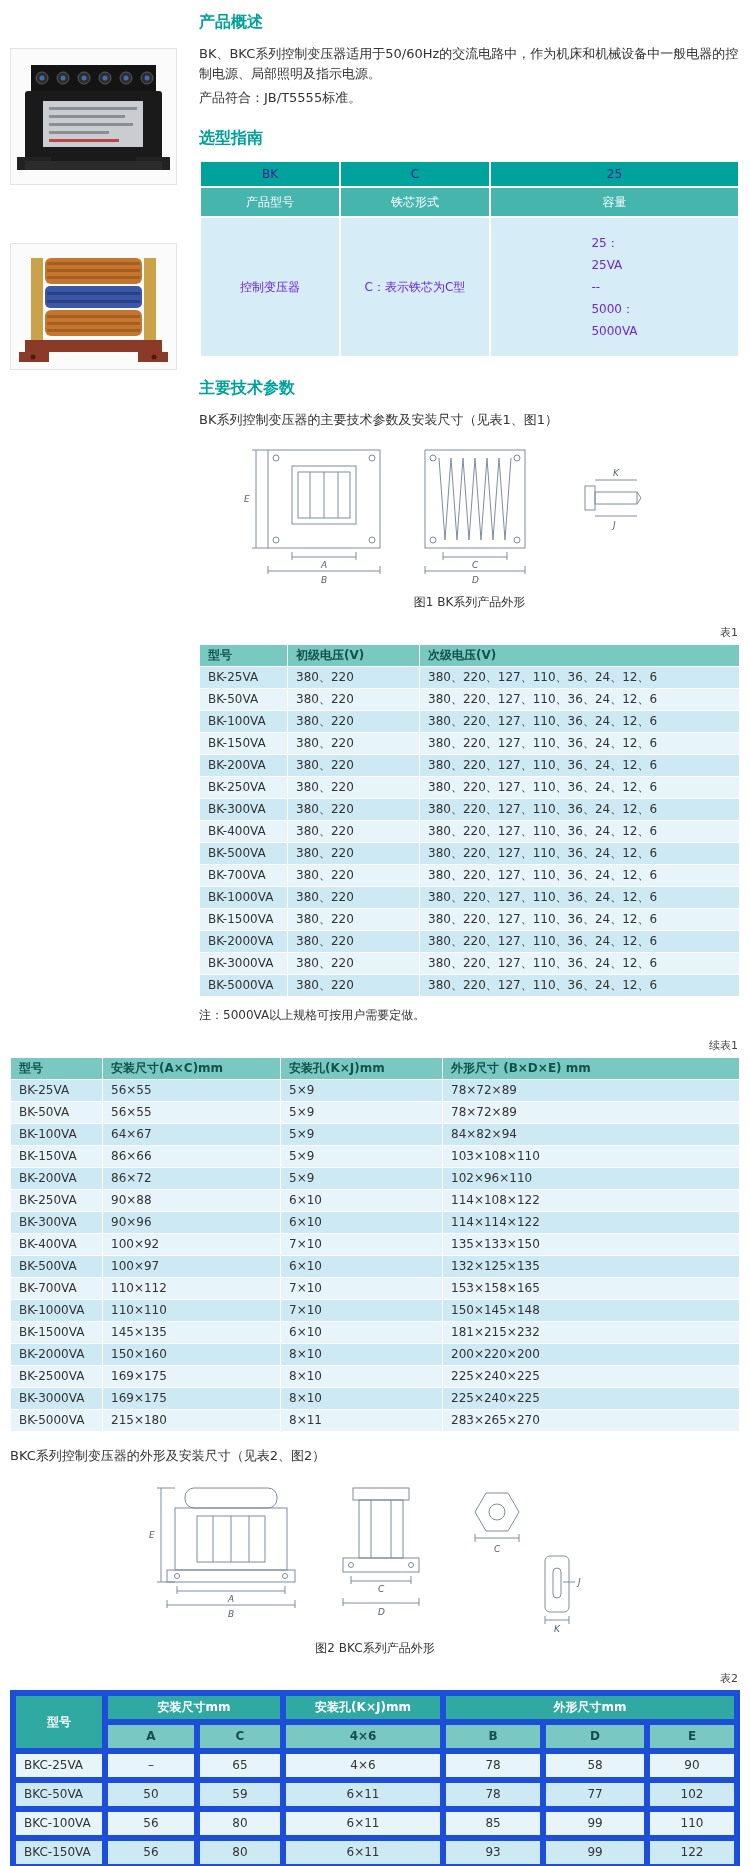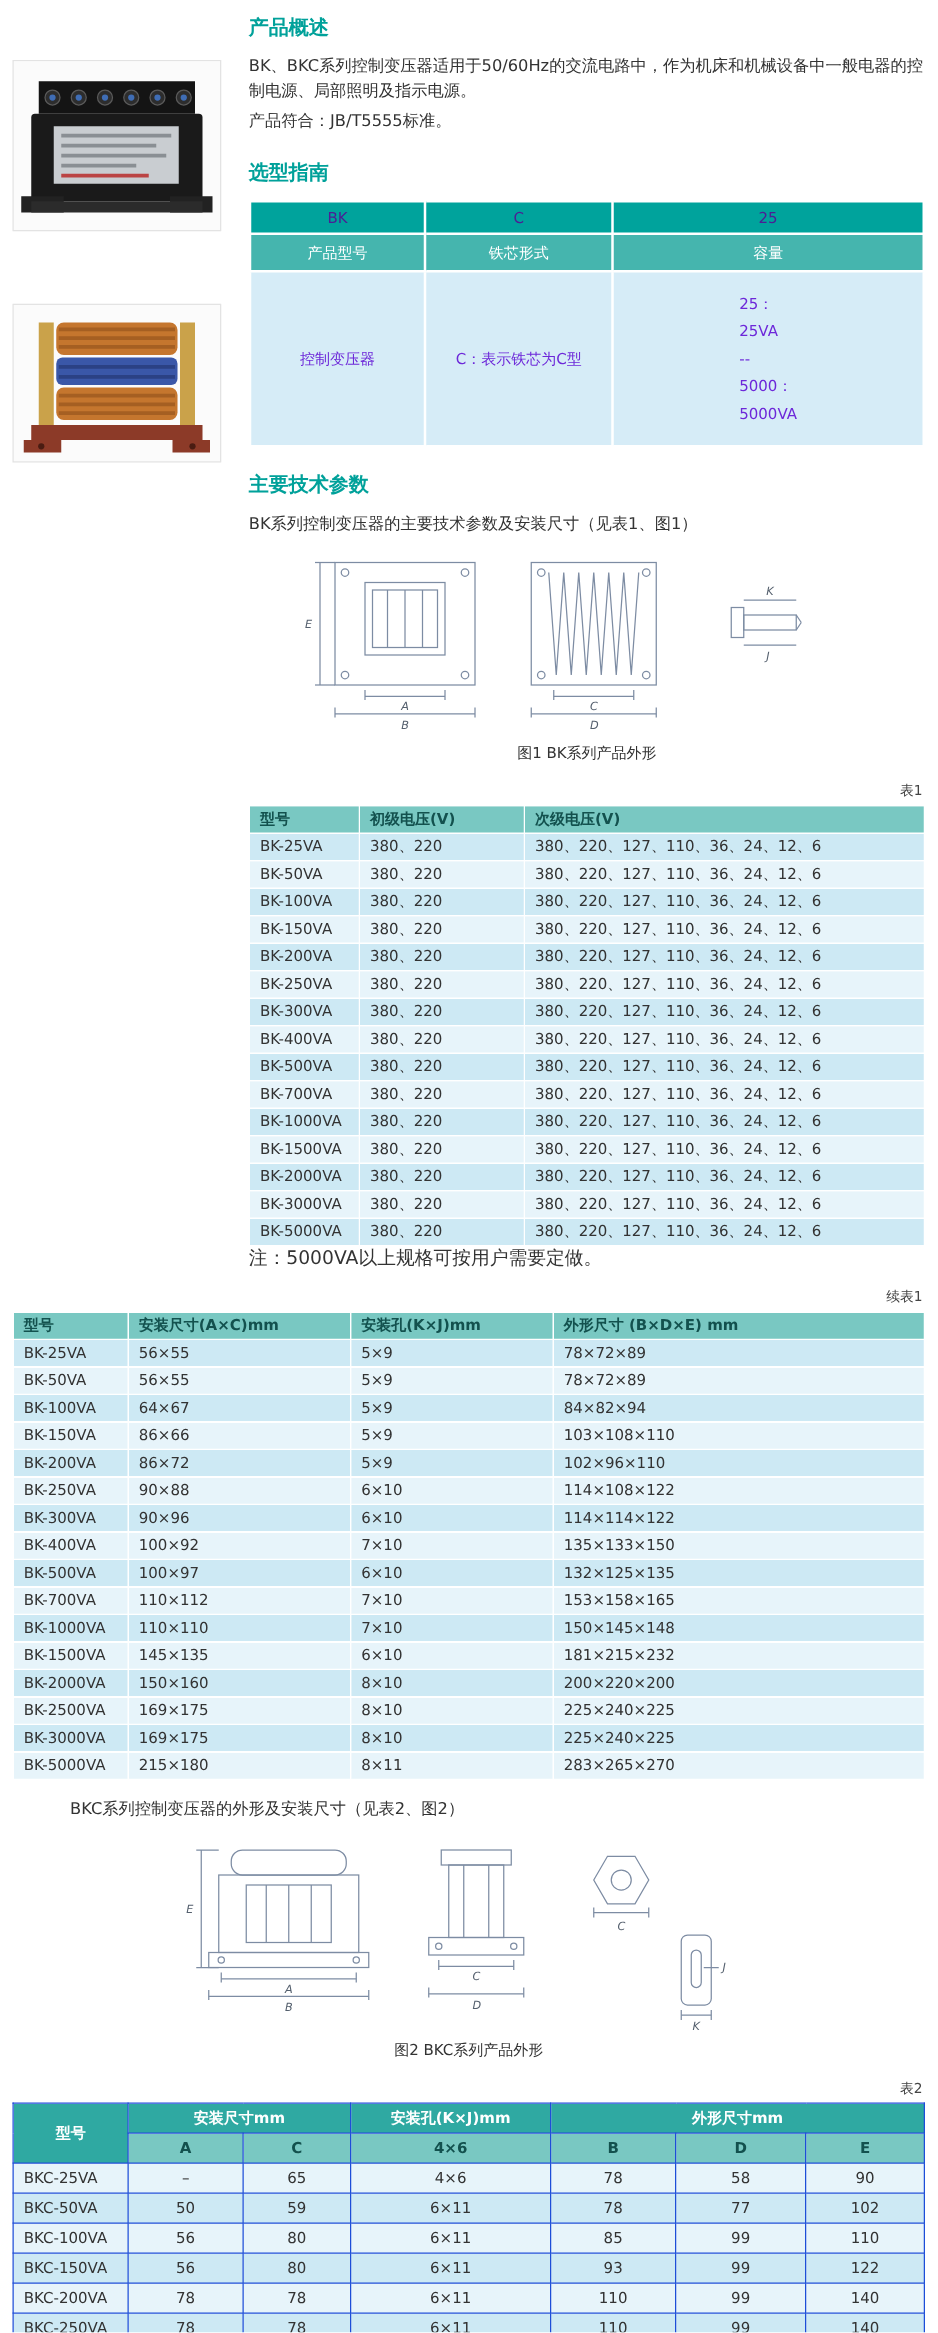--- a/index.html
+++ b/index.html
@@ -29,28 +29,28 @@
 
   
   .tbl-label { text-align:right; font-size:11px; color:#444; margin:14px 2px 4px 0; }
   .t1 { font-size:12px; }
   .t1 th, .t1 td { border:1px solid #fff; padding:3px 8px; text-align:left; white-space:nowrap; overflow:hidden; line-height:15px; }
   .t1 thead th { background:#79c8c2; color:#13514e; font-weight:bold; }
   .t1 tbody tr:nth-child(odd) td { background:#cde9f4; }
   .t1 tbody tr:nth-child(even) td { background:#e7f4fa; }
 
   .t2 { font-size:12px; }
-  .t2 th, .t2 td { border:1px solid #1d4ed8; padding:4px 6px; white-space:nowrap; overflow:hidden; text-align:center; line-height:15px; }
+  .t2 th, .t2 td { border:6px solid #1d4ed8; padding:4px 6px; white-space:nowrap; overflow:hidden; text-align:center; line-height:15px; }
   .t2 thead tr.g th { background:#2fa9a2; color:#fff; font-weight:bold; }
   .t2 thead tr.s th { background:#79c8c2; color:#13514e; font-weight:bold; }
   .t2 tbody tr:nth-child(odd) td { background:#e7f4fa; }
   .t2 tbody tr:nth-child(even) td { background:#cde9f4; }
   .t2 tbody td:first-child { text-align:left; padding-left:8px; }
 
-  .note { font-size:15px; margin:0 0 0 0; }
+  .note { font-size:12px; margin:10px 0 0 0; }
 
   .figure { text-align:center; margin:6px 0 0 0; }
   .figure svg { display:inline-block; }
   .caption { font-size:12px; color:#333; margin-top:2px; }
 
   .dim-t { font-size:9px; font-style:italic; fill:#55606e; }
   .ln { stroke:#7d8ca3; stroke-width:1; fill:none; }
   .full { margin-top:4px; }
 </style>
 </head>
@@ -419,21 +419,21 @@
           </tr>
           <tr>
             <td>BK-5000VA</td>
             <td>215×180</td>
             <td>8×11</td>
             <td>283×265×270</td>
           </tr>
         </tbody>
     </table>
 
-    <p class="body" style="margin-top:14px;margin-left:46px;">BKC系列控制变压器的外形及安装尺寸（见表2、图2）</p>
+    <p class="body" style="margin-top:14px;">BKC系列控制变压器的外形及安装尺寸（见表2、图2）</p>
 
     <div class="figure">
       <svg width="460" height="162" viewBox="0 0 460 162">
 
         <line class="ln" x1="16" y1="16" x2="16" y2="110"></line>
         <line class="ln" x1="12" y1="16" x2="30" y2="16"></line>
         <line class="ln" x1="12" y1="110" x2="30" y2="110"></line>
         <text class="dim-t" x="4" y="66">E</text>
         <rect class="ln" x="40" y="16" width="92" height="20" rx="9"></rect>
         <rect class="ln" x="30" y="36" width="112" height="62"></rect>

